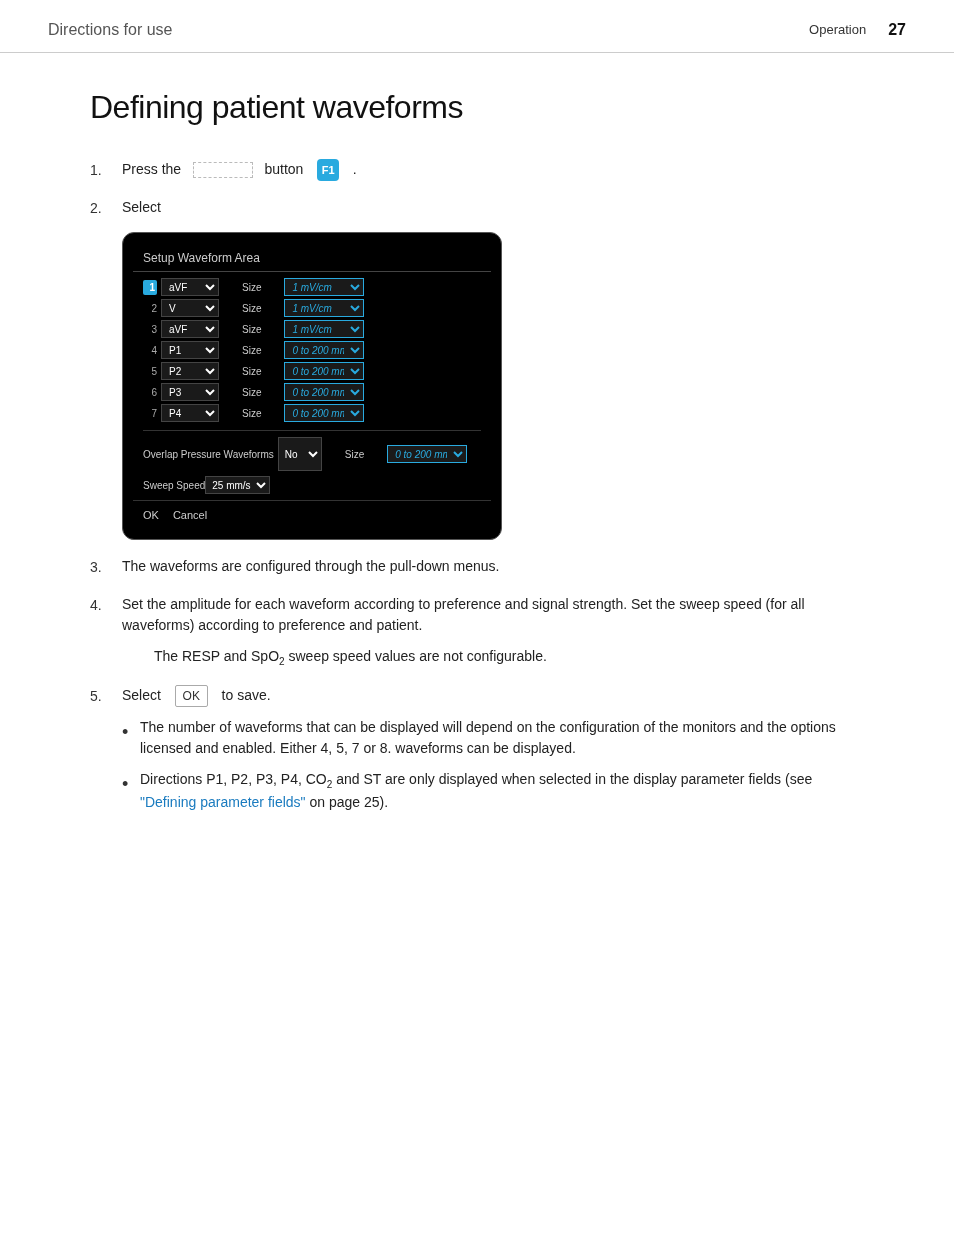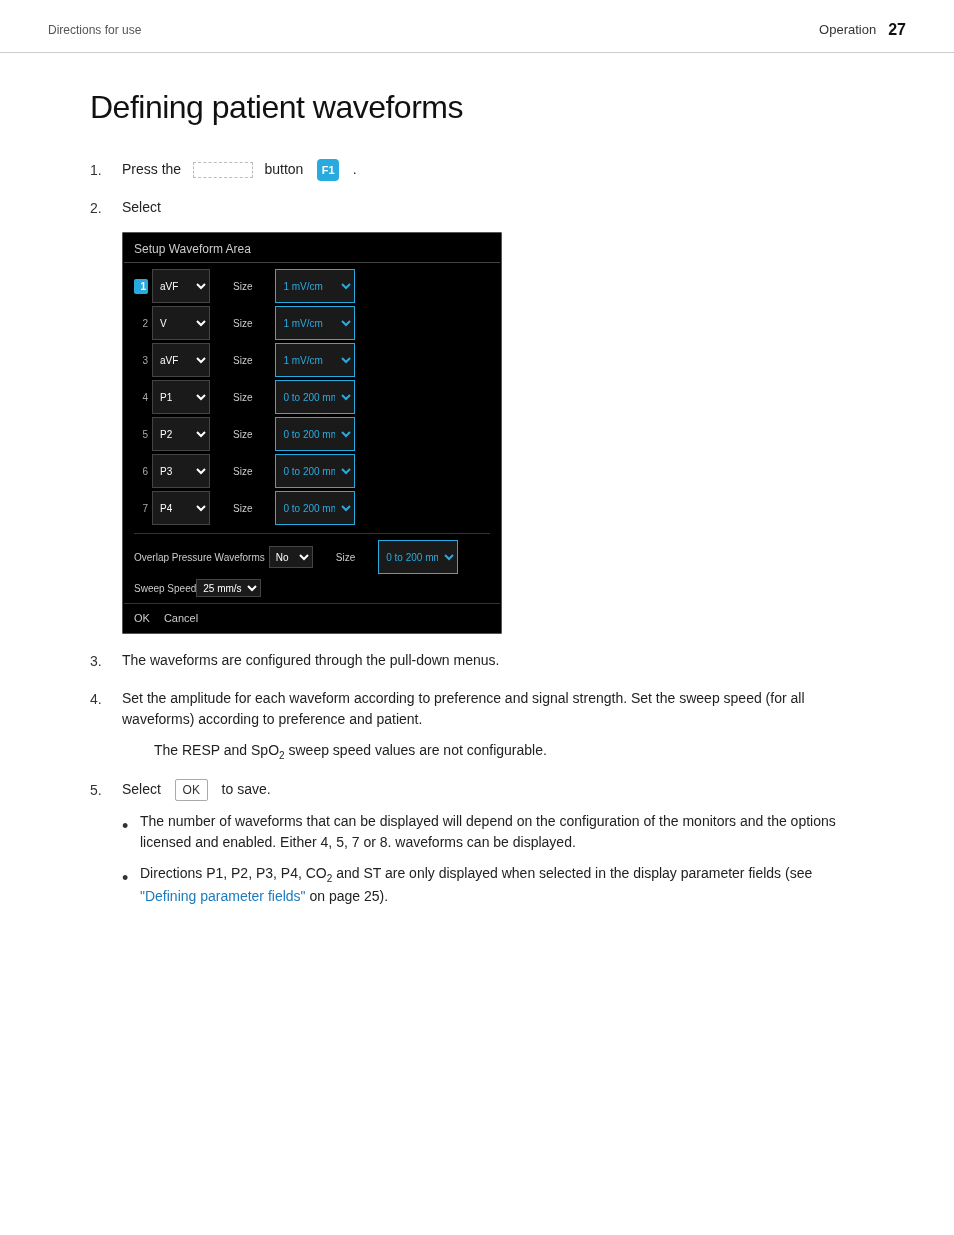--- a/index.html
+++ b/index.html
@@ -15,28 +15,28 @@
 
     .page-header {
       display: flex;
       justify-content: space-between;
       align-items: center;
       padding: 18px 48px 10px 48px;
       border-bottom: 1px solid #cccccc;
     }
 
     .header-left {
-      font-size: 12px;
+      font-size: 16px;
       color: #555;
     }
 
     .header-right {
       display: flex;
       align-items: center;
-      gap: 12px;
+      gap: 22px;
       font-size: 13px;
       color: #333;
     }
 
     .header-page-num {
       font-weight: bold;
       font-size: 16px;
       color: #111;
     }
 
@@ -88,24 +88,24 @@
       color: white;
       font-size: 11px;
       font-weight: bold;
       margin: 0 2px;
       vertical-align: middle;
     }
 
     .setup-dialog {
       background: #000;
       border: 1px solid #555;
-      border-radius: 1px;
+      border-radius: 12px;
       width: 380px;
       margin-top: 14px;
-      padding: 1px;
+      padding: 10px;
       font-size: 11px;
       color: #fff;
     }
 
     .dialog-title {
       color: #ccc;
       padding: 6px 10px 4px 10px;
       font-size: 12px;
       border-bottom: 1px solid #444;
     }
@@ -136,37 +136,38 @@
       padding: 0 2px;
     }
 
     .waveform-select {
       background: #1a1a1a;
       border: 1px solid #444;
       color: #fff;
       font-size: 10px;
       width: 58px;
       padding: 1px 3px;
-      height: 34px;
+      height: 18px;
     }
 
     .size-label {
       font-size: 10px;
       color: #ccc;
       margin: 0 19px;
     }
 
     .size-select {
       background: #1a1a1a;
       border: 1px solid #29aadf;
       color: #29aadf;
       font-size: 10px;
       width: 80px;
       padding: 1px 3px;
-      height: 34px;
+      height: 18px;
+      font-style: italic;
     }
 
     .overlap-row {
       display: flex;
       align-items: center;
       margin-top: 8px;
       gap: 4px;
       font-size: 10px;
       color: #ccc;
       border-top: 1px solid #333;
@@ -178,21 +179,21 @@
       color: #ccc;
       white-space: nowrap;
     }
 
     .overlap-select {
       background: #1a1a1a;
       border: 1px solid #444;
       color: #fff;
       font-size: 10px;
       width: 44px;
-      height: 22px;
+      height: 34px;
       padding: 1px 2px;
     }
 
     .sweep-row {
       display: flex;
       align-items: center;
       margin-top: 5px;
       font-size: 10px;
       color: #ccc;
     }

